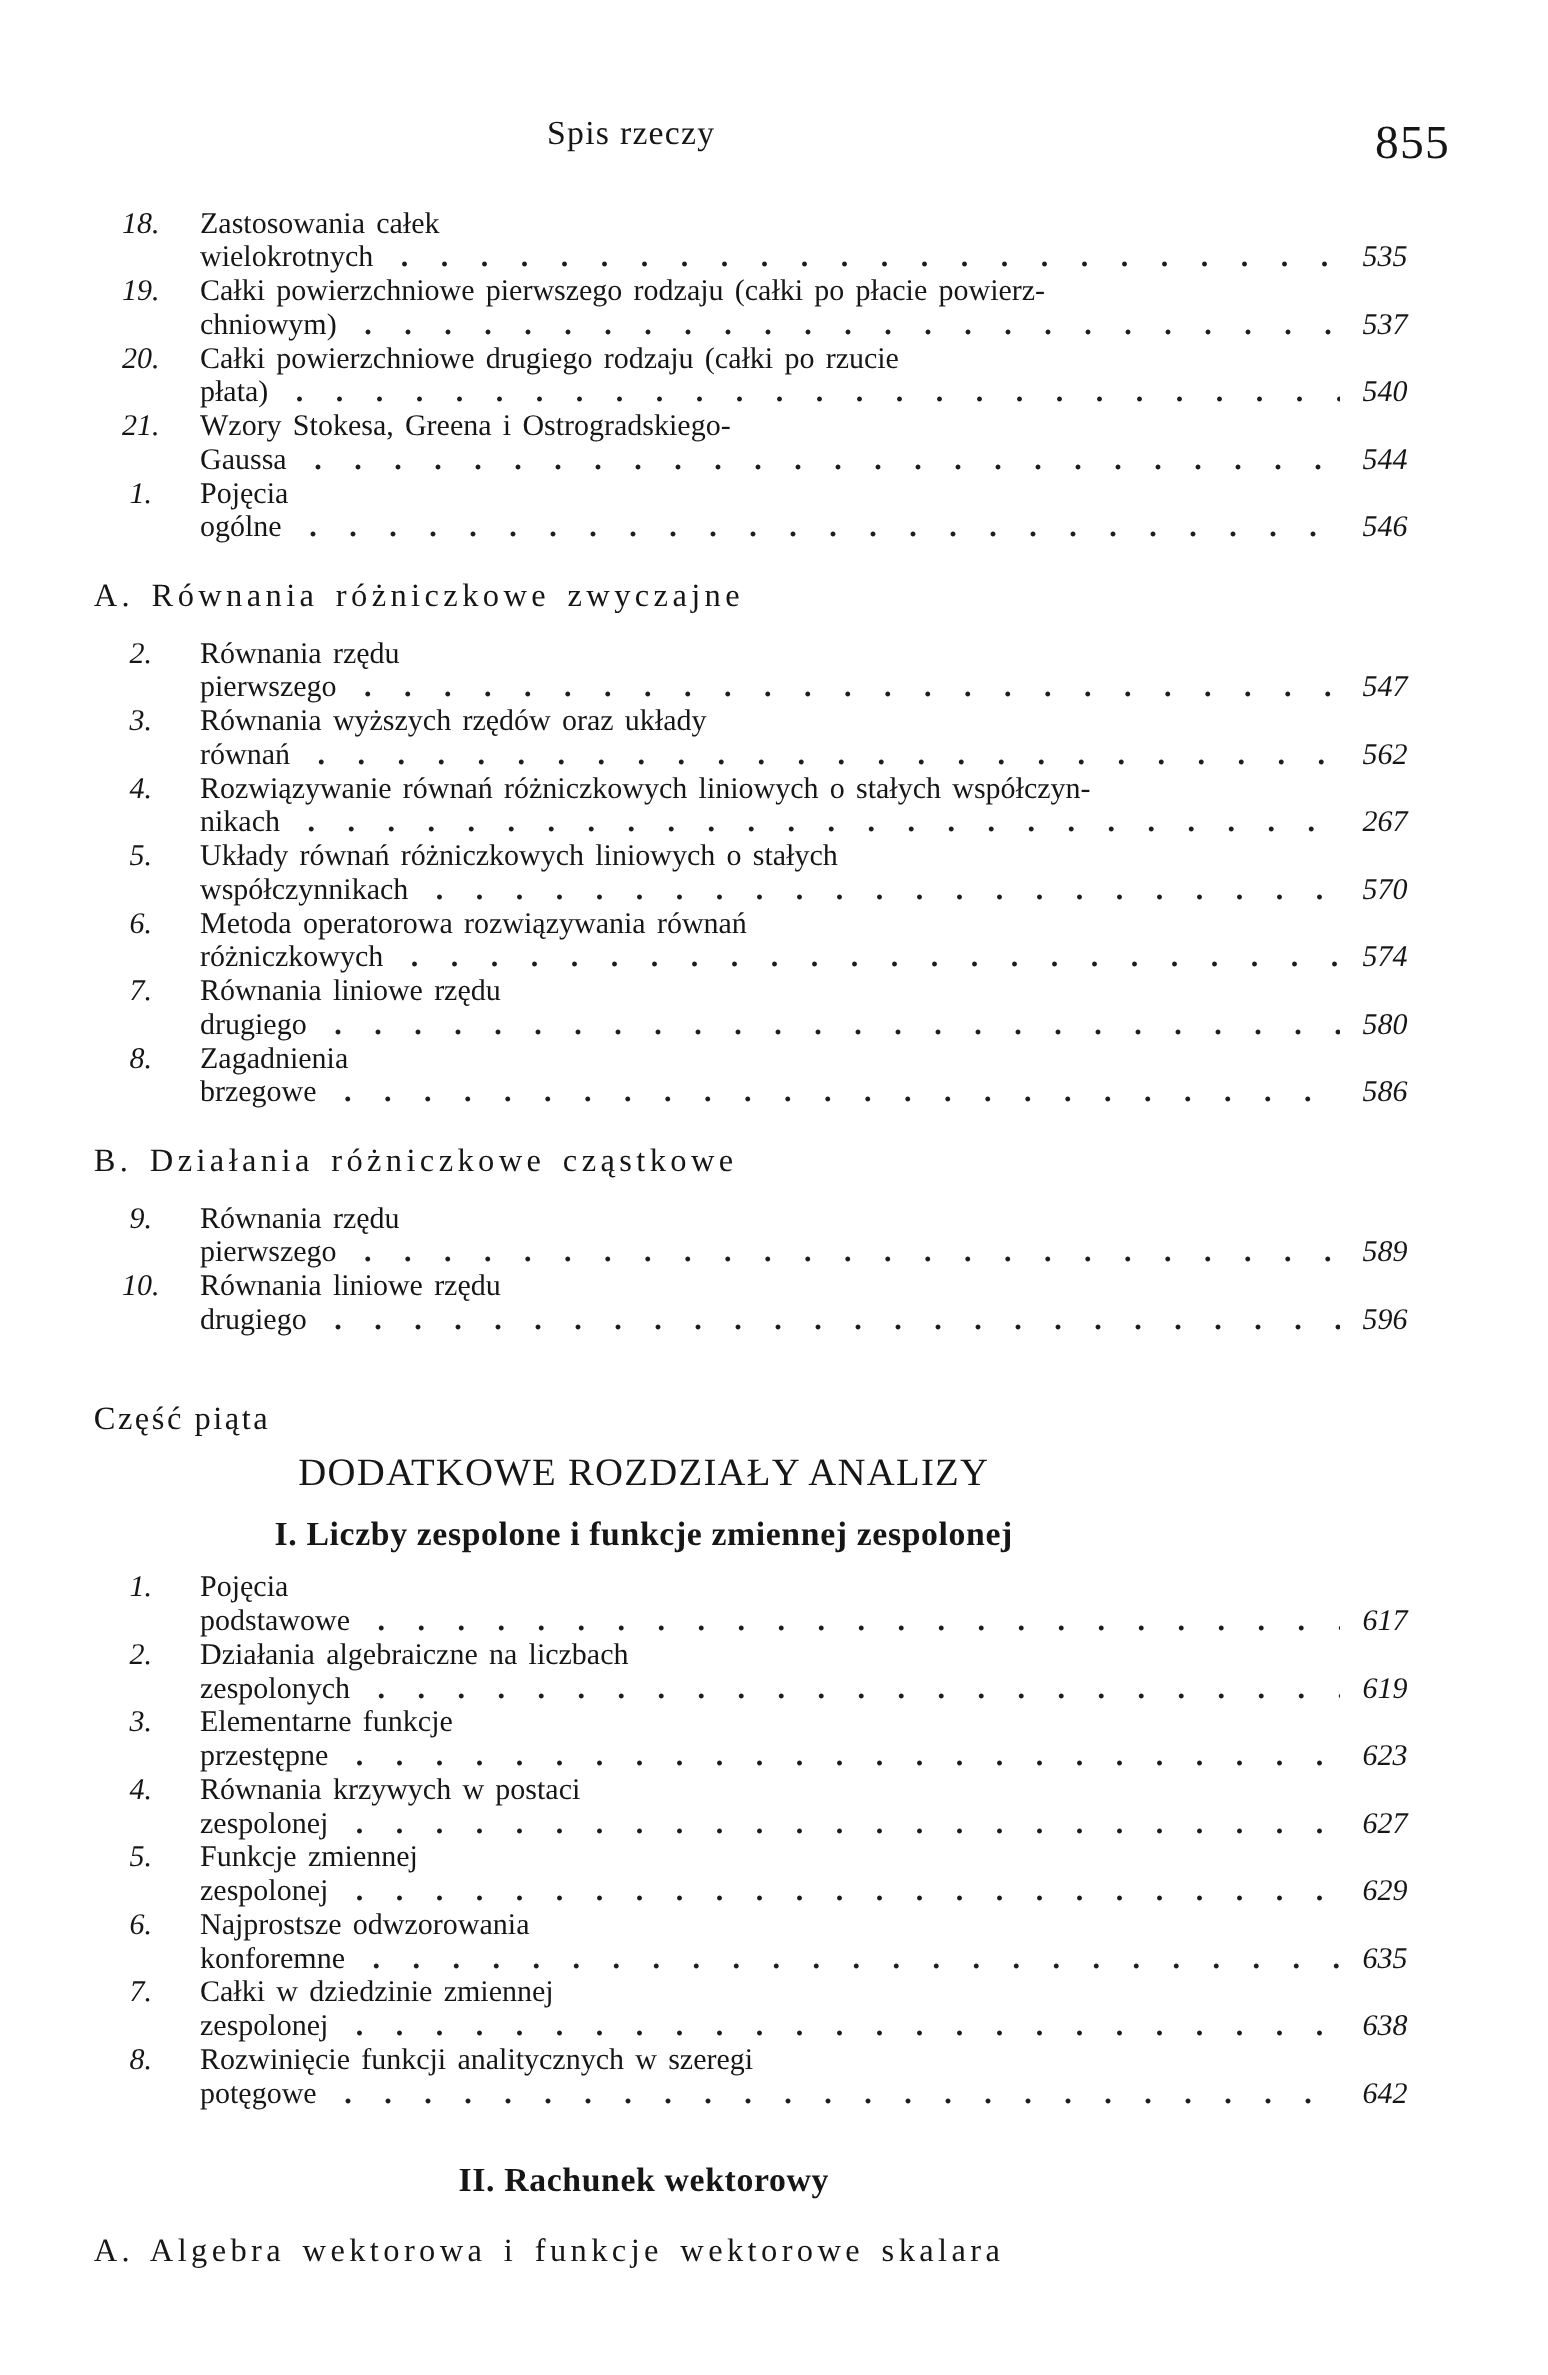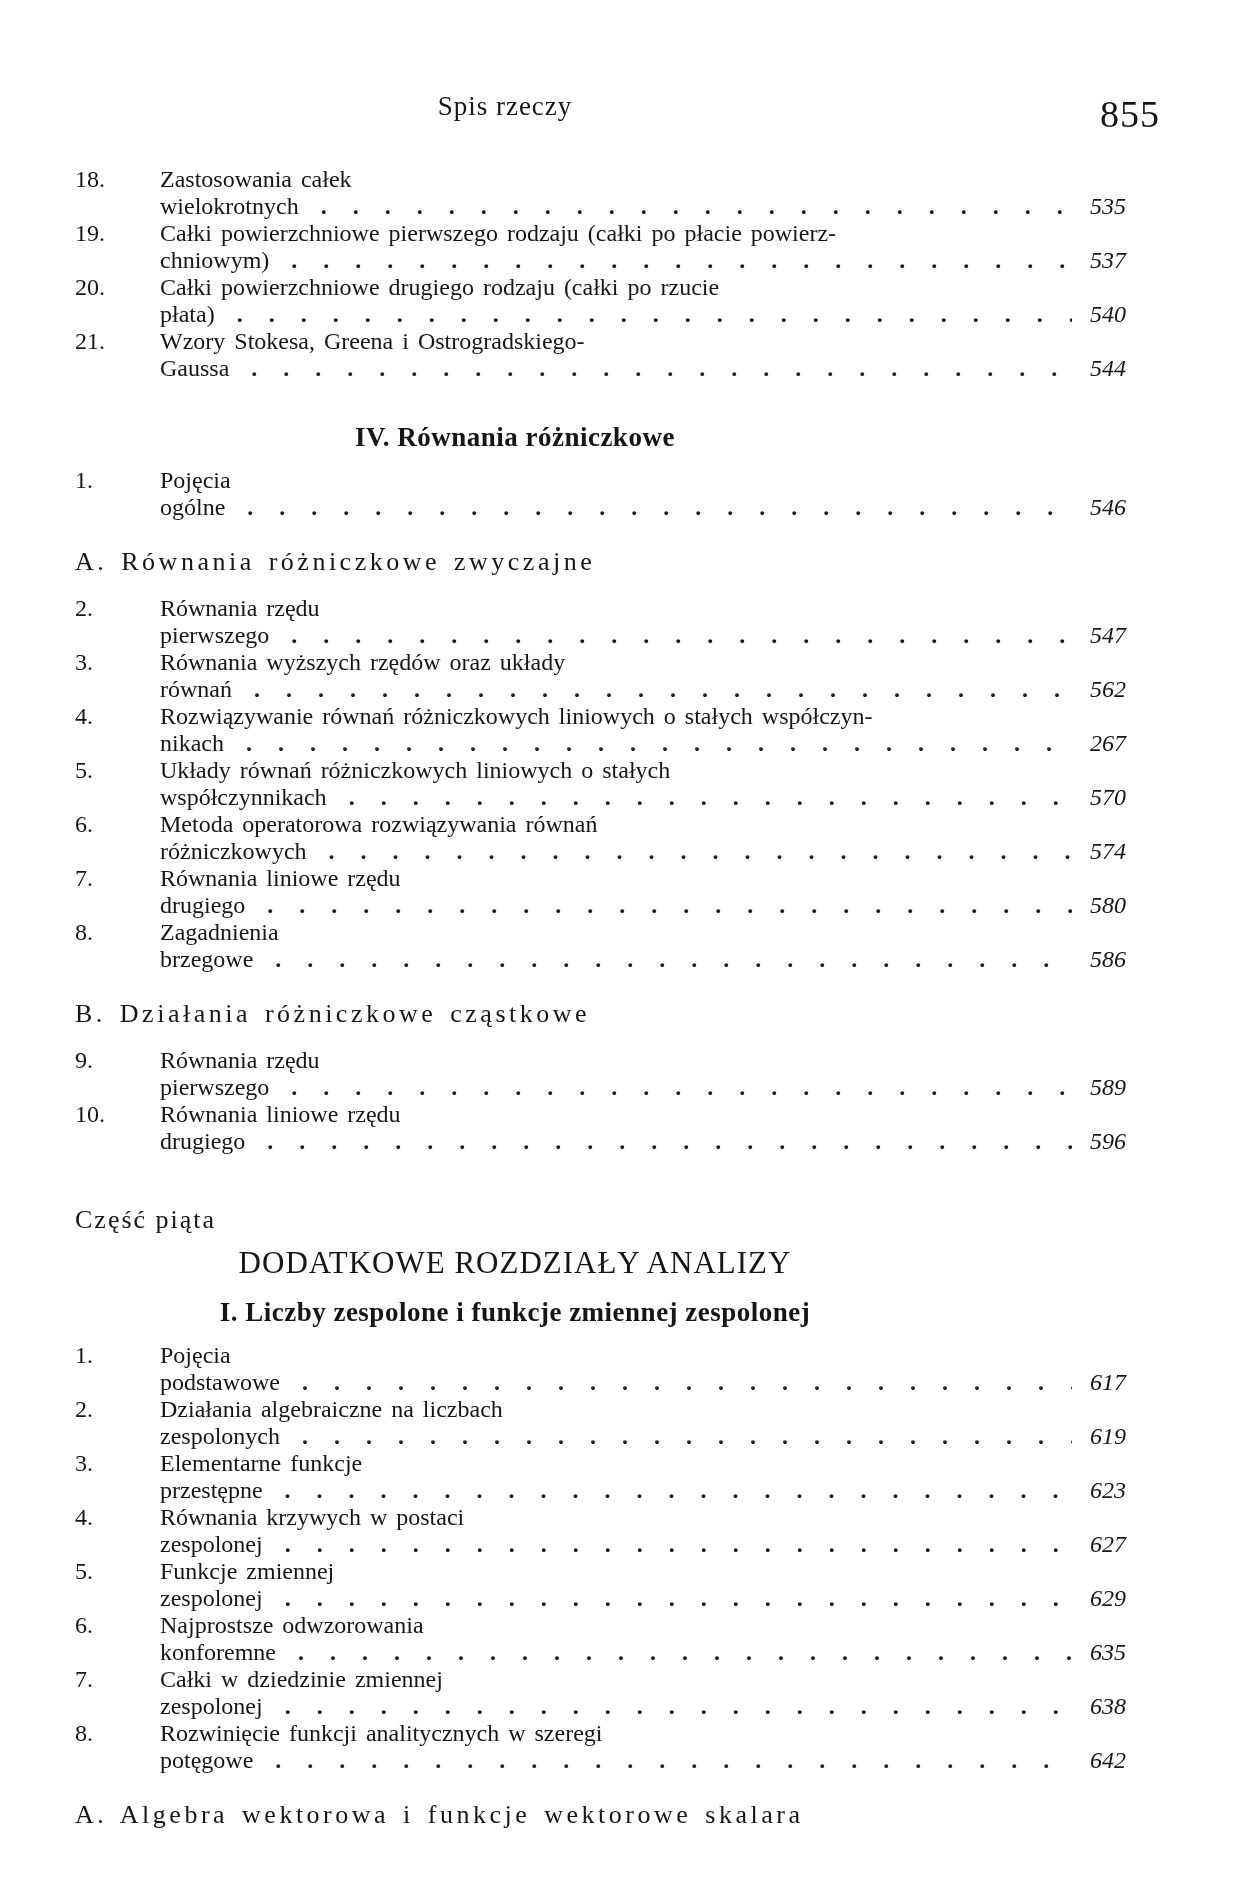--- a/index.html
+++ b/index.html
@@ -62,22 +62,23 @@
   .toc-row {
     display: flex;
     align-items: stretch;
     font-size: 24px;
     line-height: 27px;
   }
   .toc-num {
     flex: none;
     width: 75px;
     padding-right: 10px;
-    text-align: left;
+    text-align: center;
     align-self: flex-start;
+    font-style: italic;
   }
   .toc-body {
     flex: 1 1 auto;
     overflow: hidden;
     margin-right: 18px;
     white-space: normal;
   }
   .toc-title {
     white-space: pre-line;
     word-spacing: 3px;
@@ -126,21 +127,20 @@
     <span class="toc-num">20.</span>
     <span class="toc-body"><span class="toc-title">Całki powierzchniowe drugiego rodzaju (całki po rzucie płata)</span></span>
     <span class="toc-page">540</span>
   </div>
           <div class="toc-row">
     <span class="toc-num">21.</span>
     <span class="toc-body"><span class="toc-title">Wzory Stokesa, Greena i Ostrogradskiego-Gaussa</span></span>
     <span class="toc-page">544</span>
   </div>
         </div>
-        <div class="chapter">IV. Równania różniczkowe</div>
         <div class="toc-entries">
           <div class="toc-row">
     <span class="toc-num">1.</span>
     <span class="toc-body"><span class="toc-title">Pojęcia ogólne</span></span>
     <span class="toc-page">546</span>
   </div>
         </div>
         <div class="section">A. Równania różniczkowe zwyczajne</div>
         <div class="toc-entries">
           <div class="toc-row">
@@ -231,17 +231,18 @@
     <span class="toc-num">7.</span>
     <span class="toc-body"><span class="toc-title">Całki w dziedzinie zmiennej zespolonej</span></span>
     <span class="toc-page">638</span>
   </div>
           <div class="toc-row">
     <span class="toc-num">8.</span>
     <span class="toc-body"><span class="toc-title">Rozwinięcie funkcji analitycznych w szeregi potęgowe</span></span>
     <span class="toc-page">642</span>
   </div>
         </div>
+        <div class="chapter">II. Rachunek wektorowy</div>
         <div class="section">A. Algebra wektorowa i funkcje wektorowe skalara</div>
       </div>
 
   </div>
 </div>
 
 </body></html>

